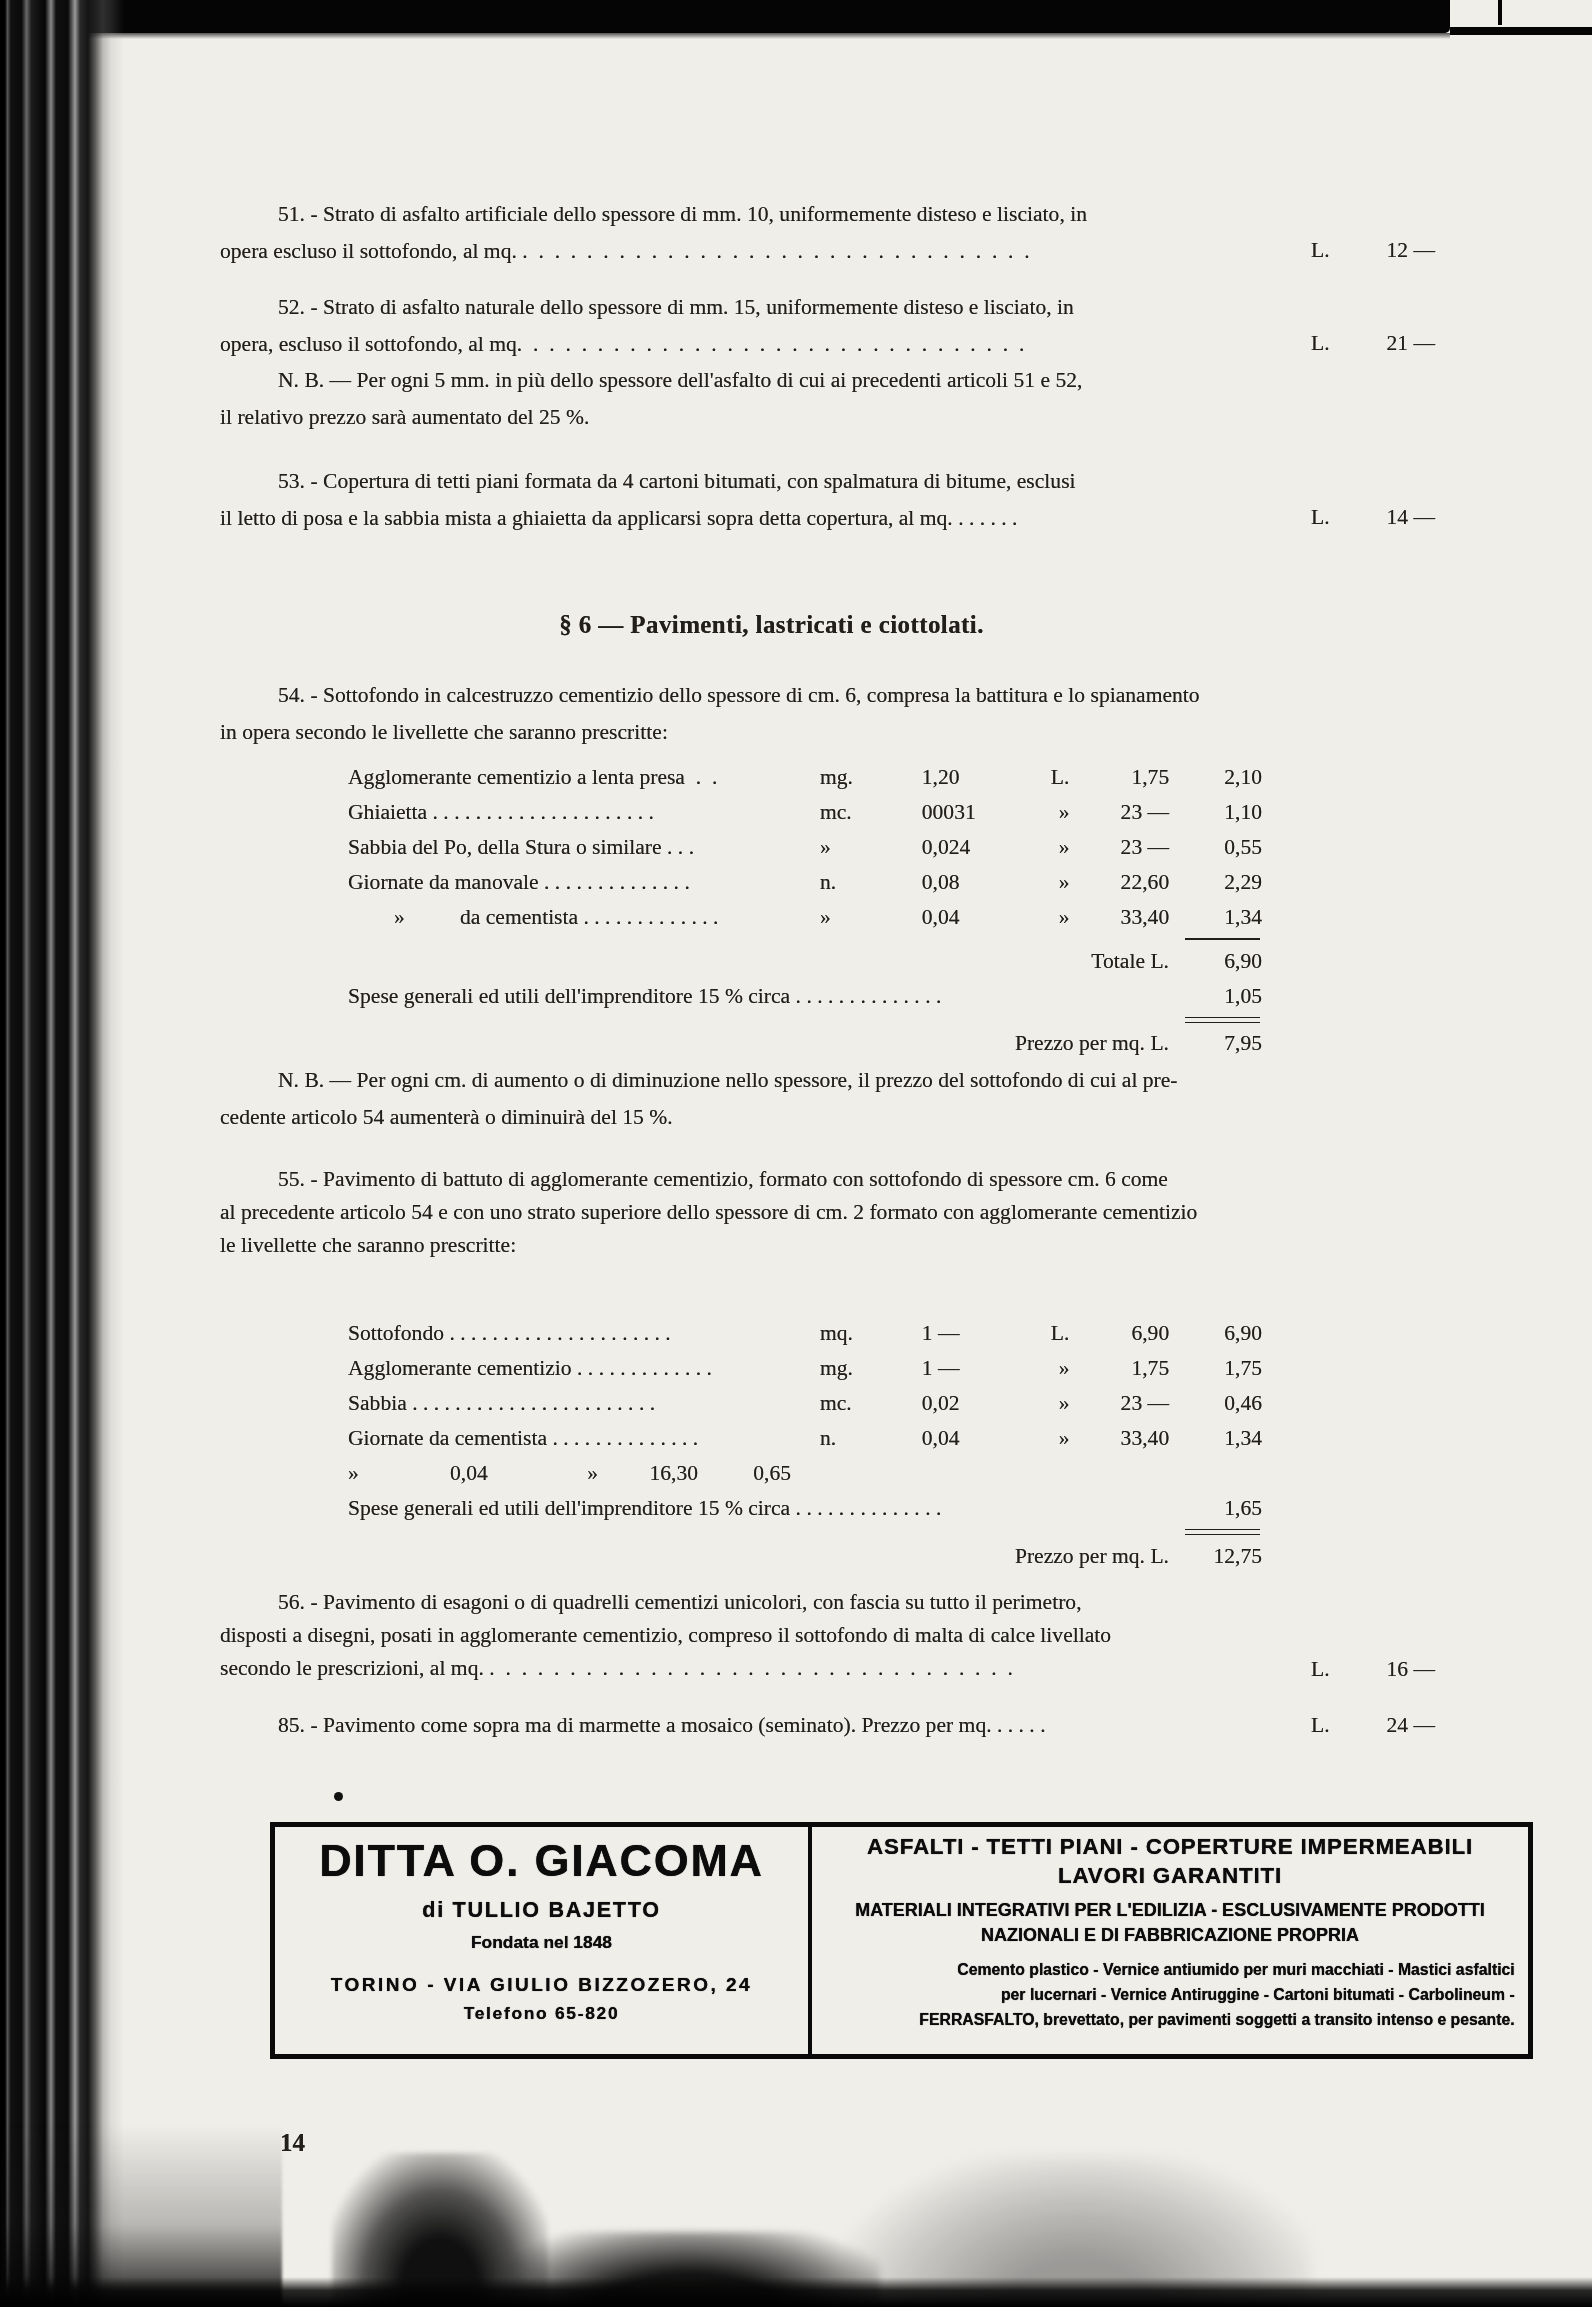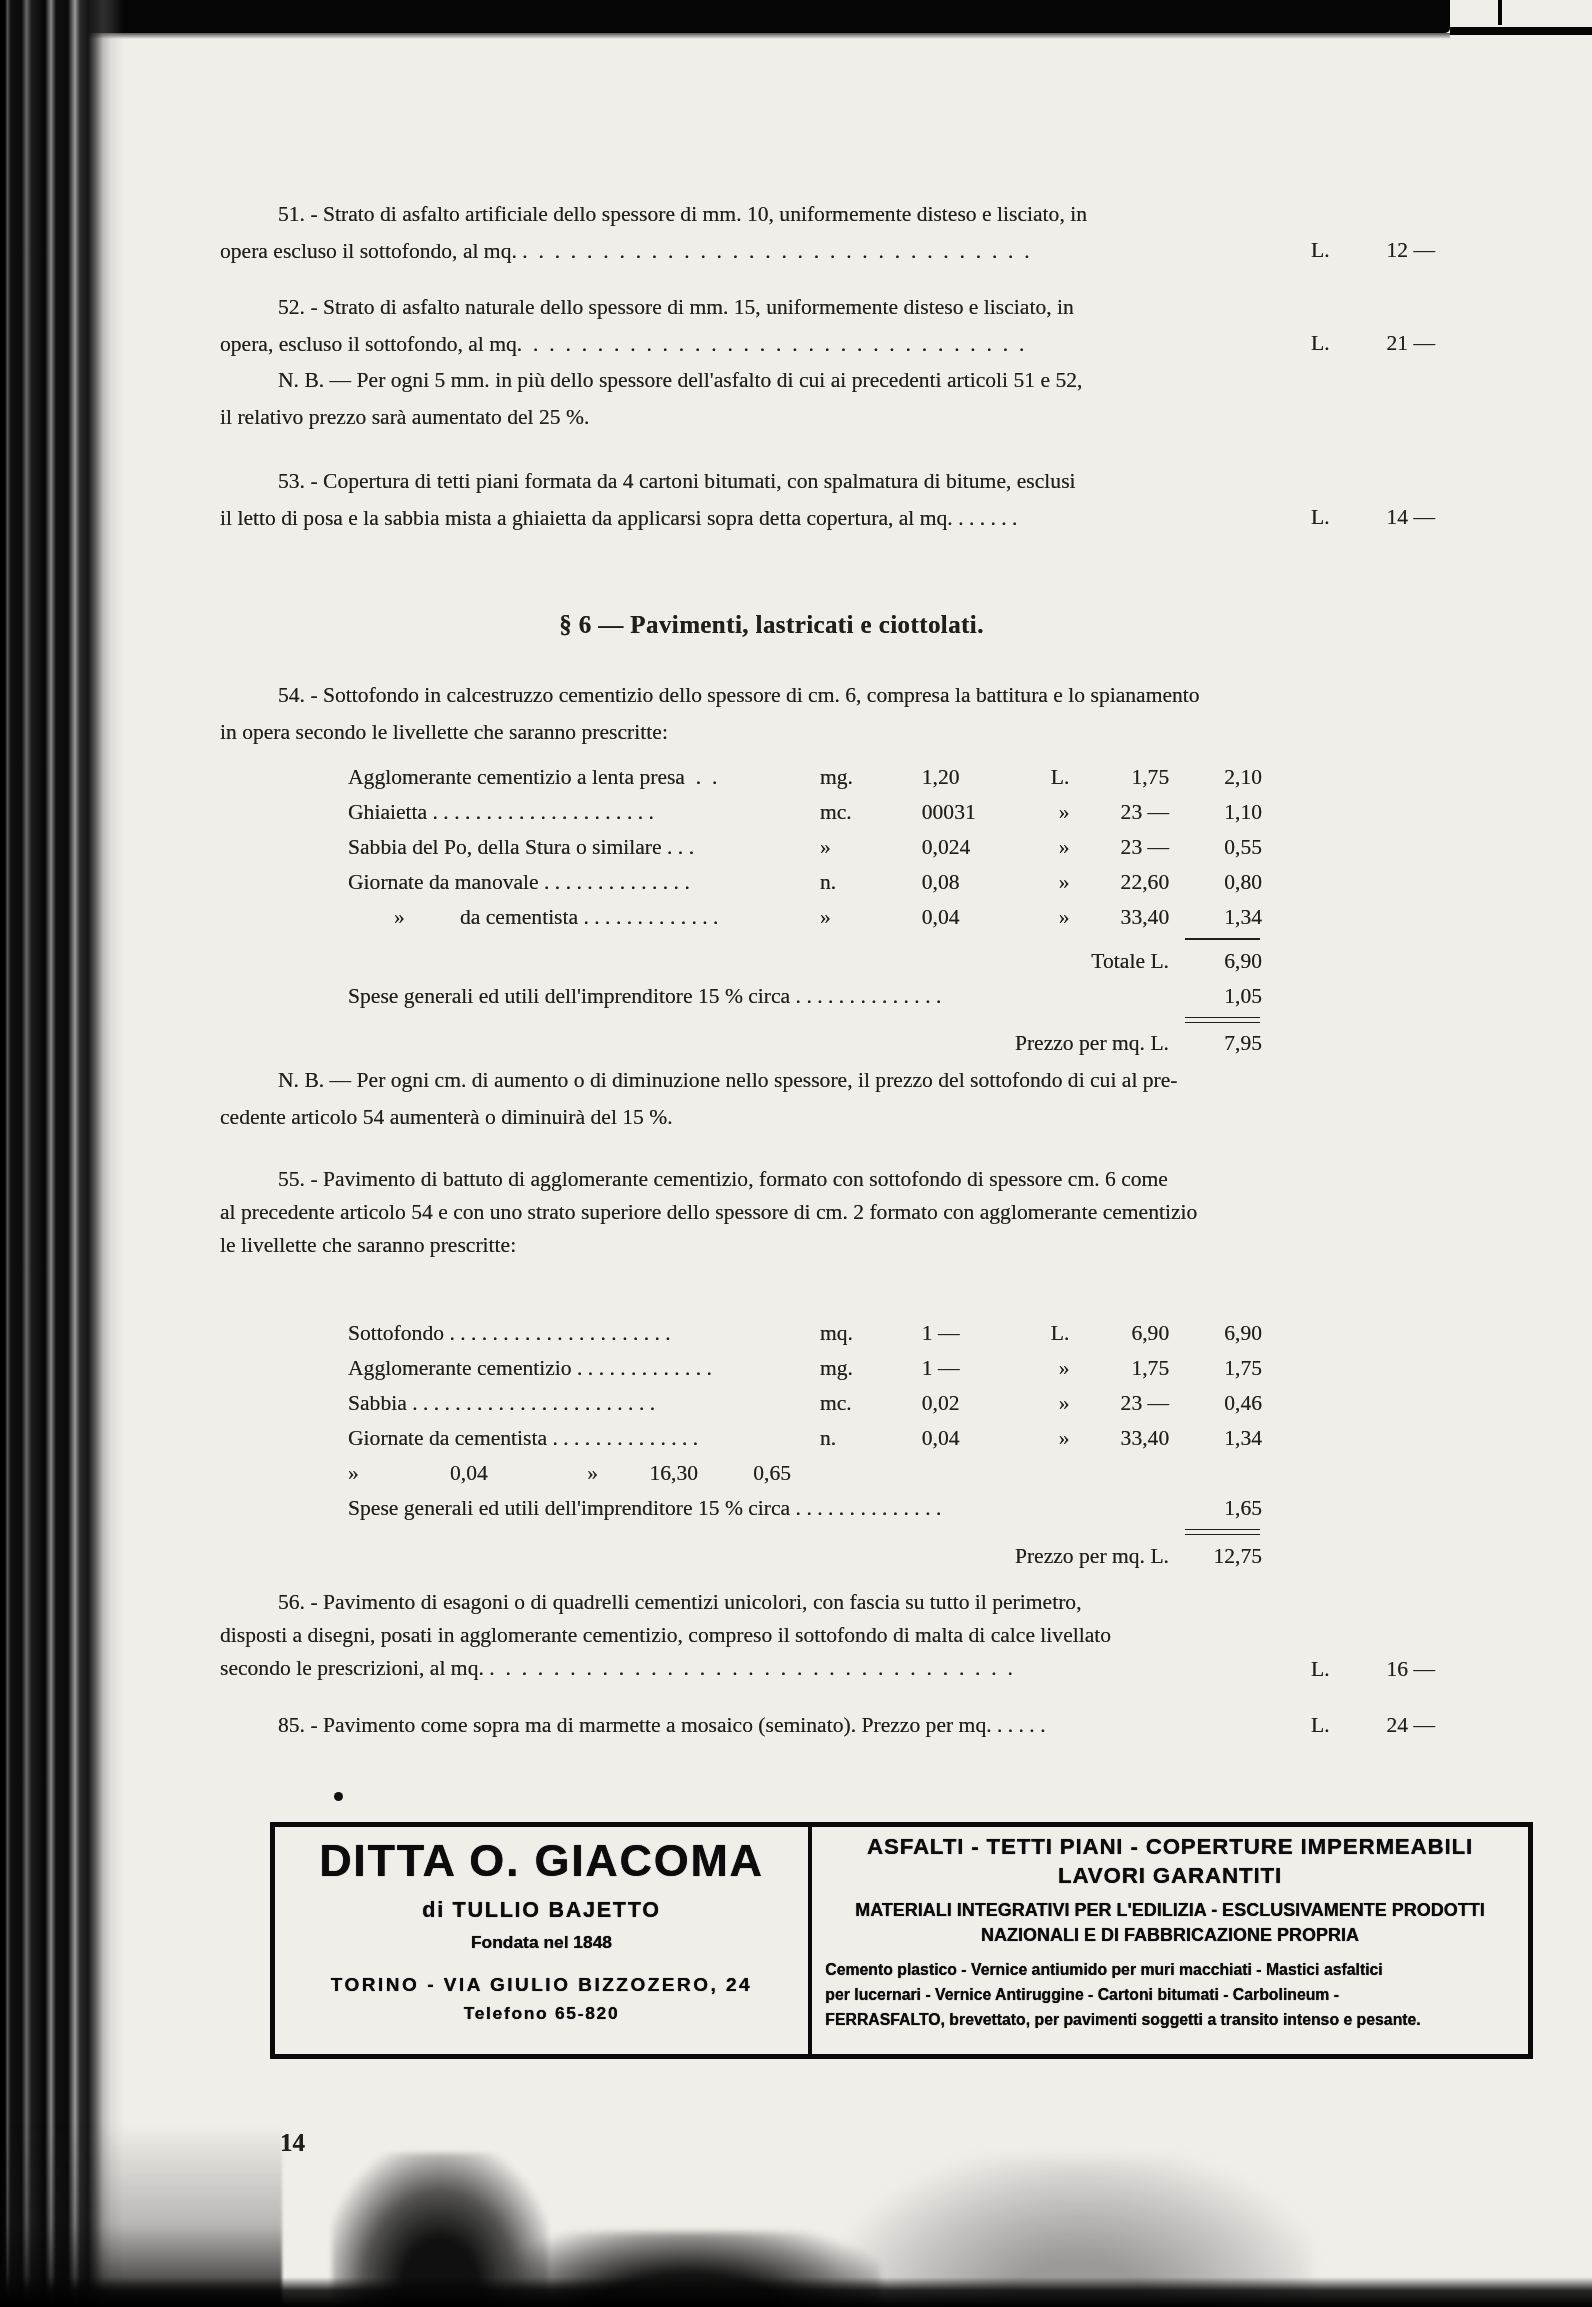--- a/index.html
+++ b/index.html
@@ -58,21 +58,21 @@
   .ad-right{flex:1;border-left:4.1px solid #0a0a0a;text-align:center;padding:6.6px 13.3px 0;box-sizing:border-box;}
   .ad-title{font-size:45px;font-weight:bold;letter-spacing:1.7px;}
   .ad-sub{font-size:21.6px;font-weight:bold;margin-top:10px;letter-spacing:1.7px;}
   .ad-founded{font-size:17.4px;font-weight:bold;margin-top:8.3px;}
   .ad-addr{font-size:19px;font-weight:bold;margin-top:21.6px;letter-spacing:2.5px;}
   .ad-phone{font-size:17.4px;font-weight:bold;margin-top:6.6px;letter-spacing:1.7px;}
   .ad-h1{font-size:22.4px;font-weight:bold;letter-spacing:0.8px;}
   .ad-h2{font-size:22.4px;font-weight:bold;margin-top:3.3px;letter-spacing:0.8px;}
   .ad-l1{font-size:18px;font-weight:bold;margin-top:10.8px;}
   .ad-l2{font-size:18px;font-weight:bold;margin-top:4.1px;}
-  .ad-small{margin-top:11.6px;font-size:15.8px;font-weight:bold;text-align:left;line-height:25px;}
+  .ad-small{margin-top:11.6px;font-size:15.8px;font-weight:bold;text-align:right;line-height:25px;}
   
   .pagenum{position:absolute;left:280px;top:2129px;font-size:25px;font-weight:bold;text-shadow:0 0 0.5px rgba(0,0,0,.7);}
 </style>
 </head>
 <body>
 
 <div class="page">
 
   <div class="top-band"></div>
   <div class="top-band-fade"></div>
@@ -147,21 +147,21 @@
         <div class="price" style="top: 1707px; --lh: 37px;">
           <span>L.</span>
           <span>24 —</span>
         </div>
       </div>
     <div id="table-mount">
         <div class="ptable" style="top: 760px;">
           <div class="trow"><div class="c-lbl">Agglomerante cementizio a lenta presa  .  .</div><div class="c-unit">mg.</div><div class="c-qty">1,20</div><div class="c-cur">L.</div><div class="c-up">1,75</div><div class="c-amt">2,10</div></div>
           <div class="trow"><div class="c-lbl">Ghiaietta . . . . . . . . . . . . . . . . . . . . .</div><div class="c-unit">mc.</div><div class="c-qty">00031</div><div class="c-cur">»</div><div class="c-up">23 —</div><div class="c-amt">1,10</div></div>
           <div class="trow"><div class="c-lbl">Sabbia del Po, della Stura o similare . . .</div><div class="c-unit">»</div><div class="c-qty">0,024</div><div class="c-cur">»</div><div class="c-up">23 —</div><div class="c-amt">0,55</div></div>
-          <div class="trow"><div class="c-lbl">Giornate da manovale . . . . . . . . . . . . . .</div><div class="c-unit">n.</div><div class="c-qty">0,08</div><div class="c-cur">»</div><div class="c-up">22,60</div><div class="c-amt">0,80</div></div>
+          <div class="trow"><div class="c-lbl">Giornate da manovale . . . . . . . . . . . . . .</div><div class="c-unit">n.</div><div class="c-qty">0,08</div><div class="c-cur">»</div><div class="c-up">22,60</div><div class="c-amt">2,29</div></div>
           <div class="trow"><div class="c-lbl"><span class="prefix">»</span>da cementista . . . . . . . . . . . . .</div><div class="c-unit">»</div><div class="c-qty">0,04</div><div class="c-cur">»</div><div class="c-up">33,40</div><div class="c-amt">1,34</div></div>
           <div class="rule"></div>
           <div class="trow"><div class="c-merge">Totale L.</div><div class="c-amt">6,90</div></div>
           <div class="trow"><div class="c-merge-left">Spese generali ed utili dell'imprenditore 15 % circa . . . . . . . . . . . . . .</div><div class="c-amt">1,05</div></div>
           <div class="rule double"></div>
           <div class="trow"><div class="c-merge">Prezzo per mq. L.</div><div class="c-amt">7,95</div></div>
         </div>
         <div class="ptable" style="top: 1316px;">
           <div class="trow"><div class="c-lbl">Sottofondo . . . . . . . . . . . . . . . . . . . . .</div><div class="c-unit">mq.</div><div class="c-qty">1 —</div><div class="c-cur">L.</div><div class="c-up">6,90</div><div class="c-amt">6,90</div></div>
           <div class="trow"><div class="c-lbl">Agglomerante cementizio . . . . . . . . . . . . .</div><div class="c-unit">mg.</div><div class="c-qty">1 —</div><div class="c-cur">»</div><div class="c-up">1,75</div><div class="c-amt">1,75</div></div>

